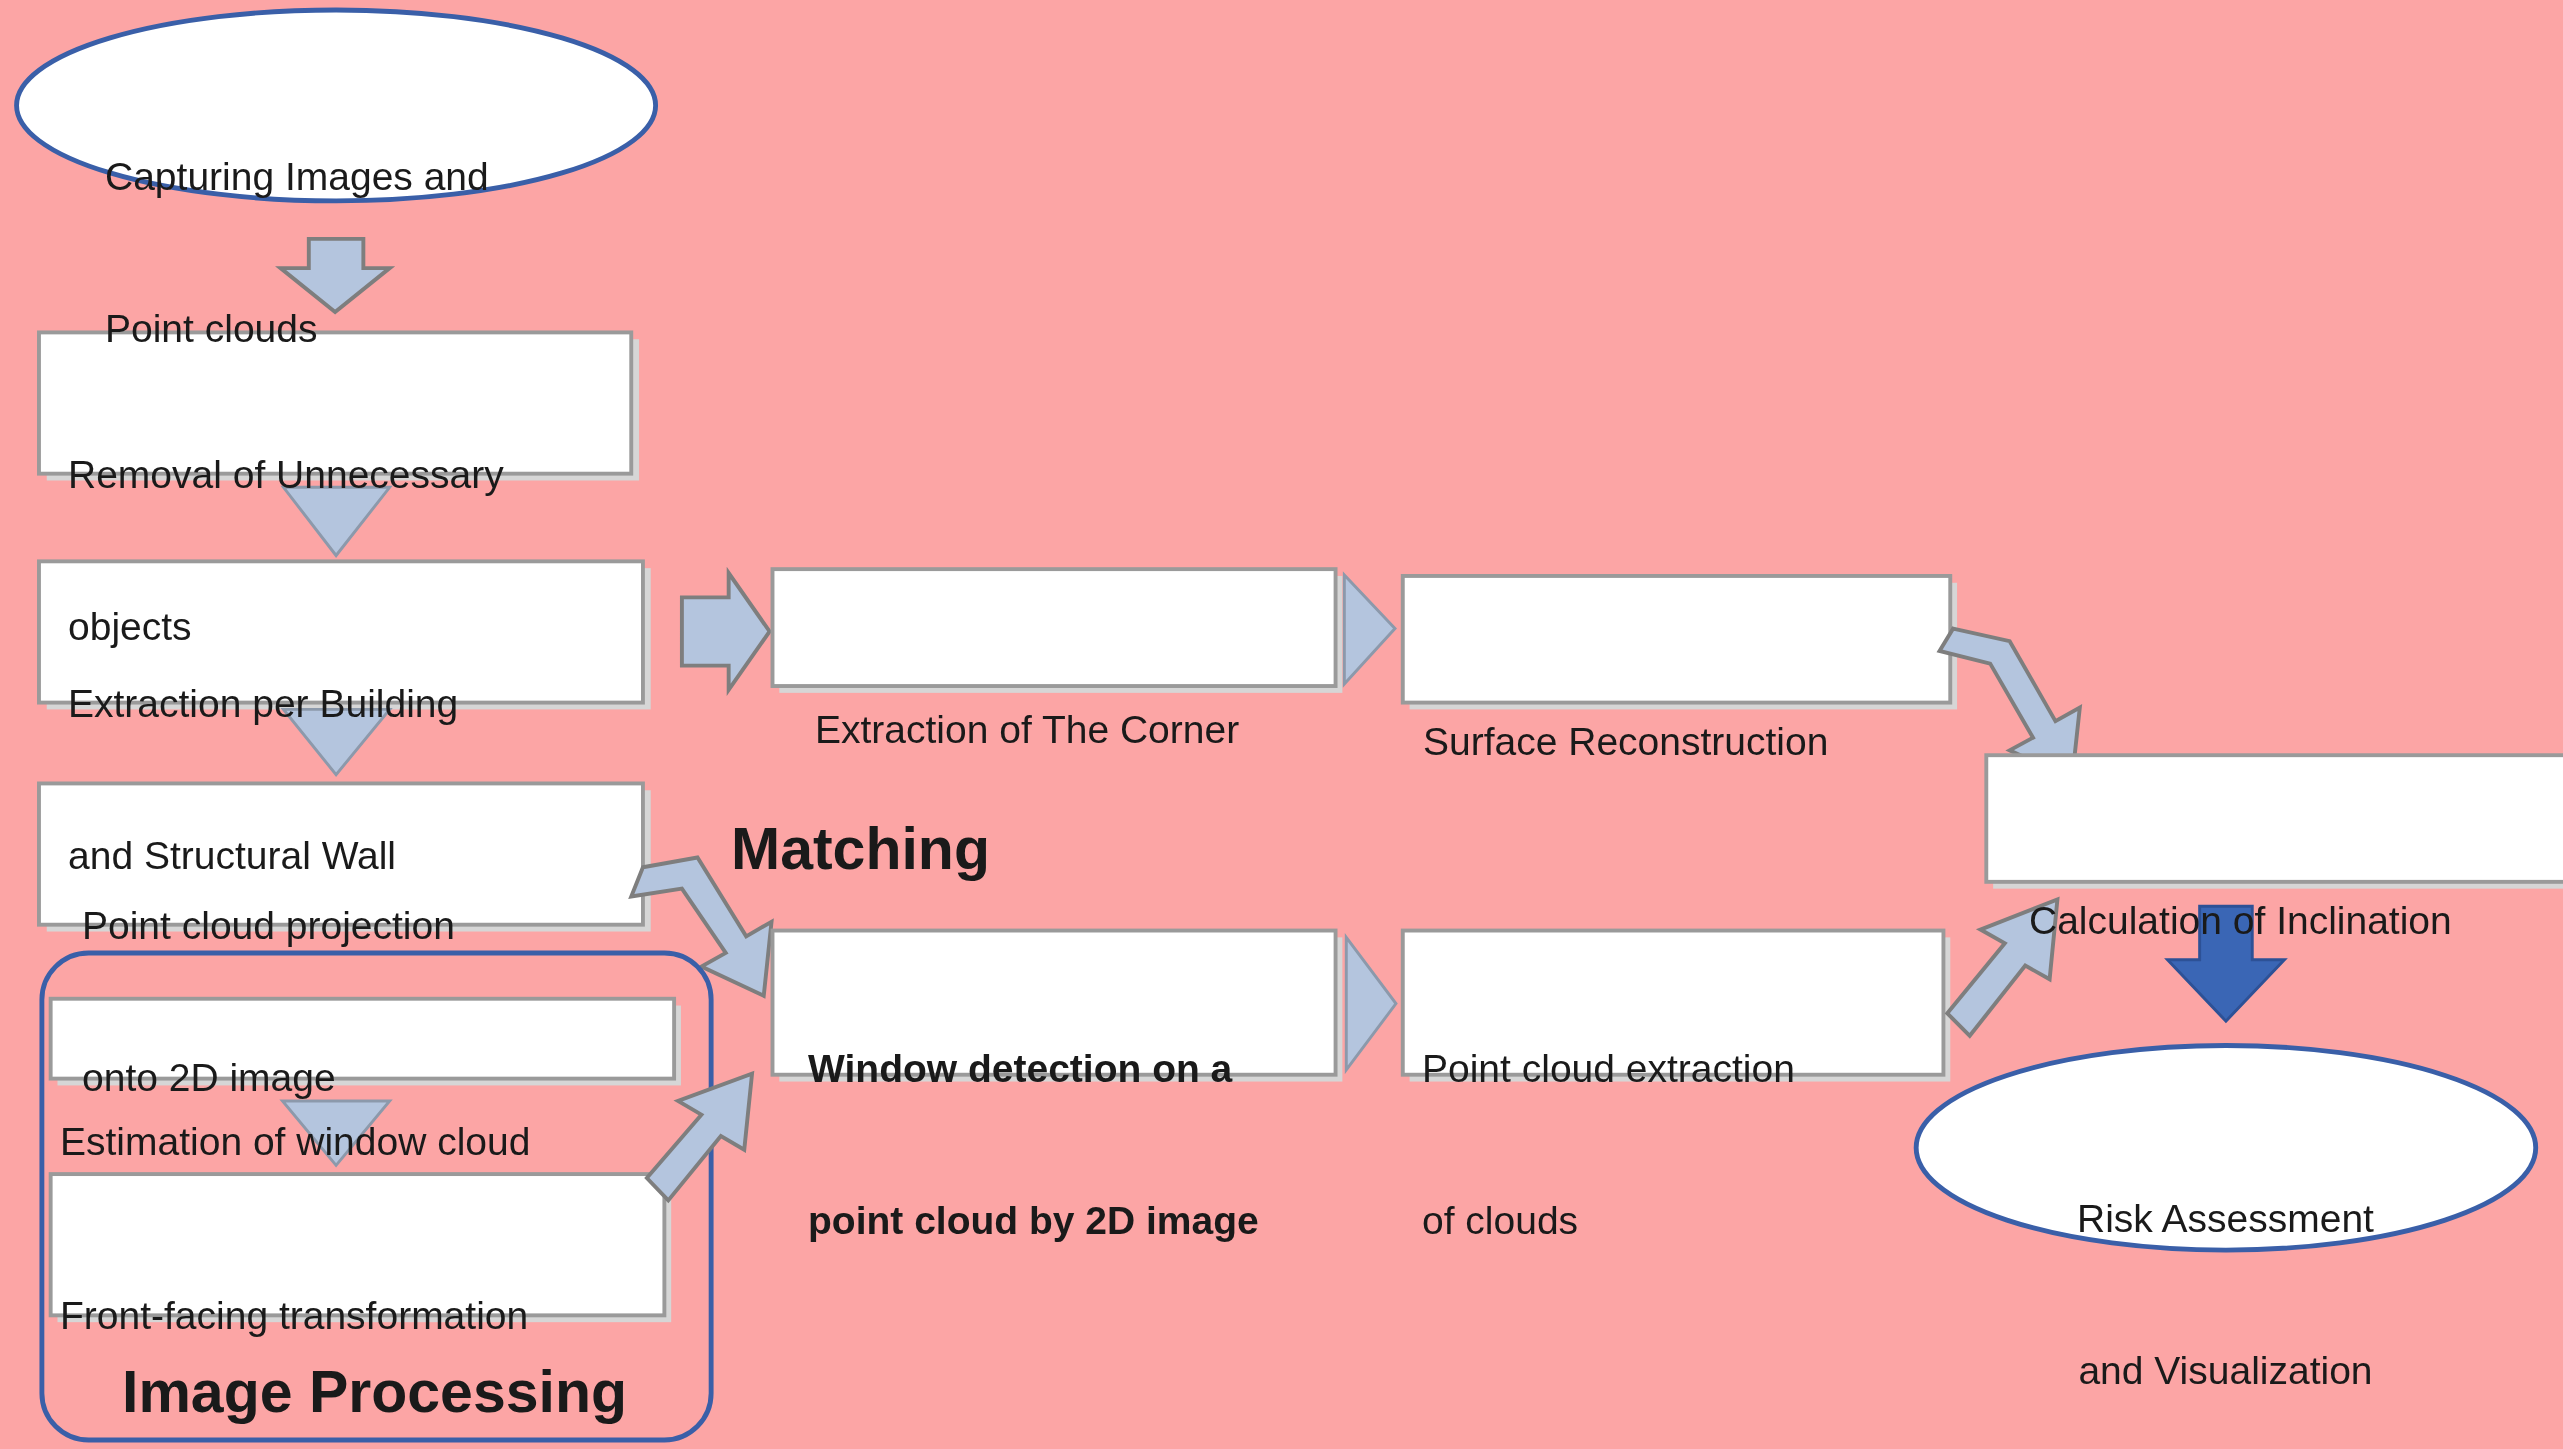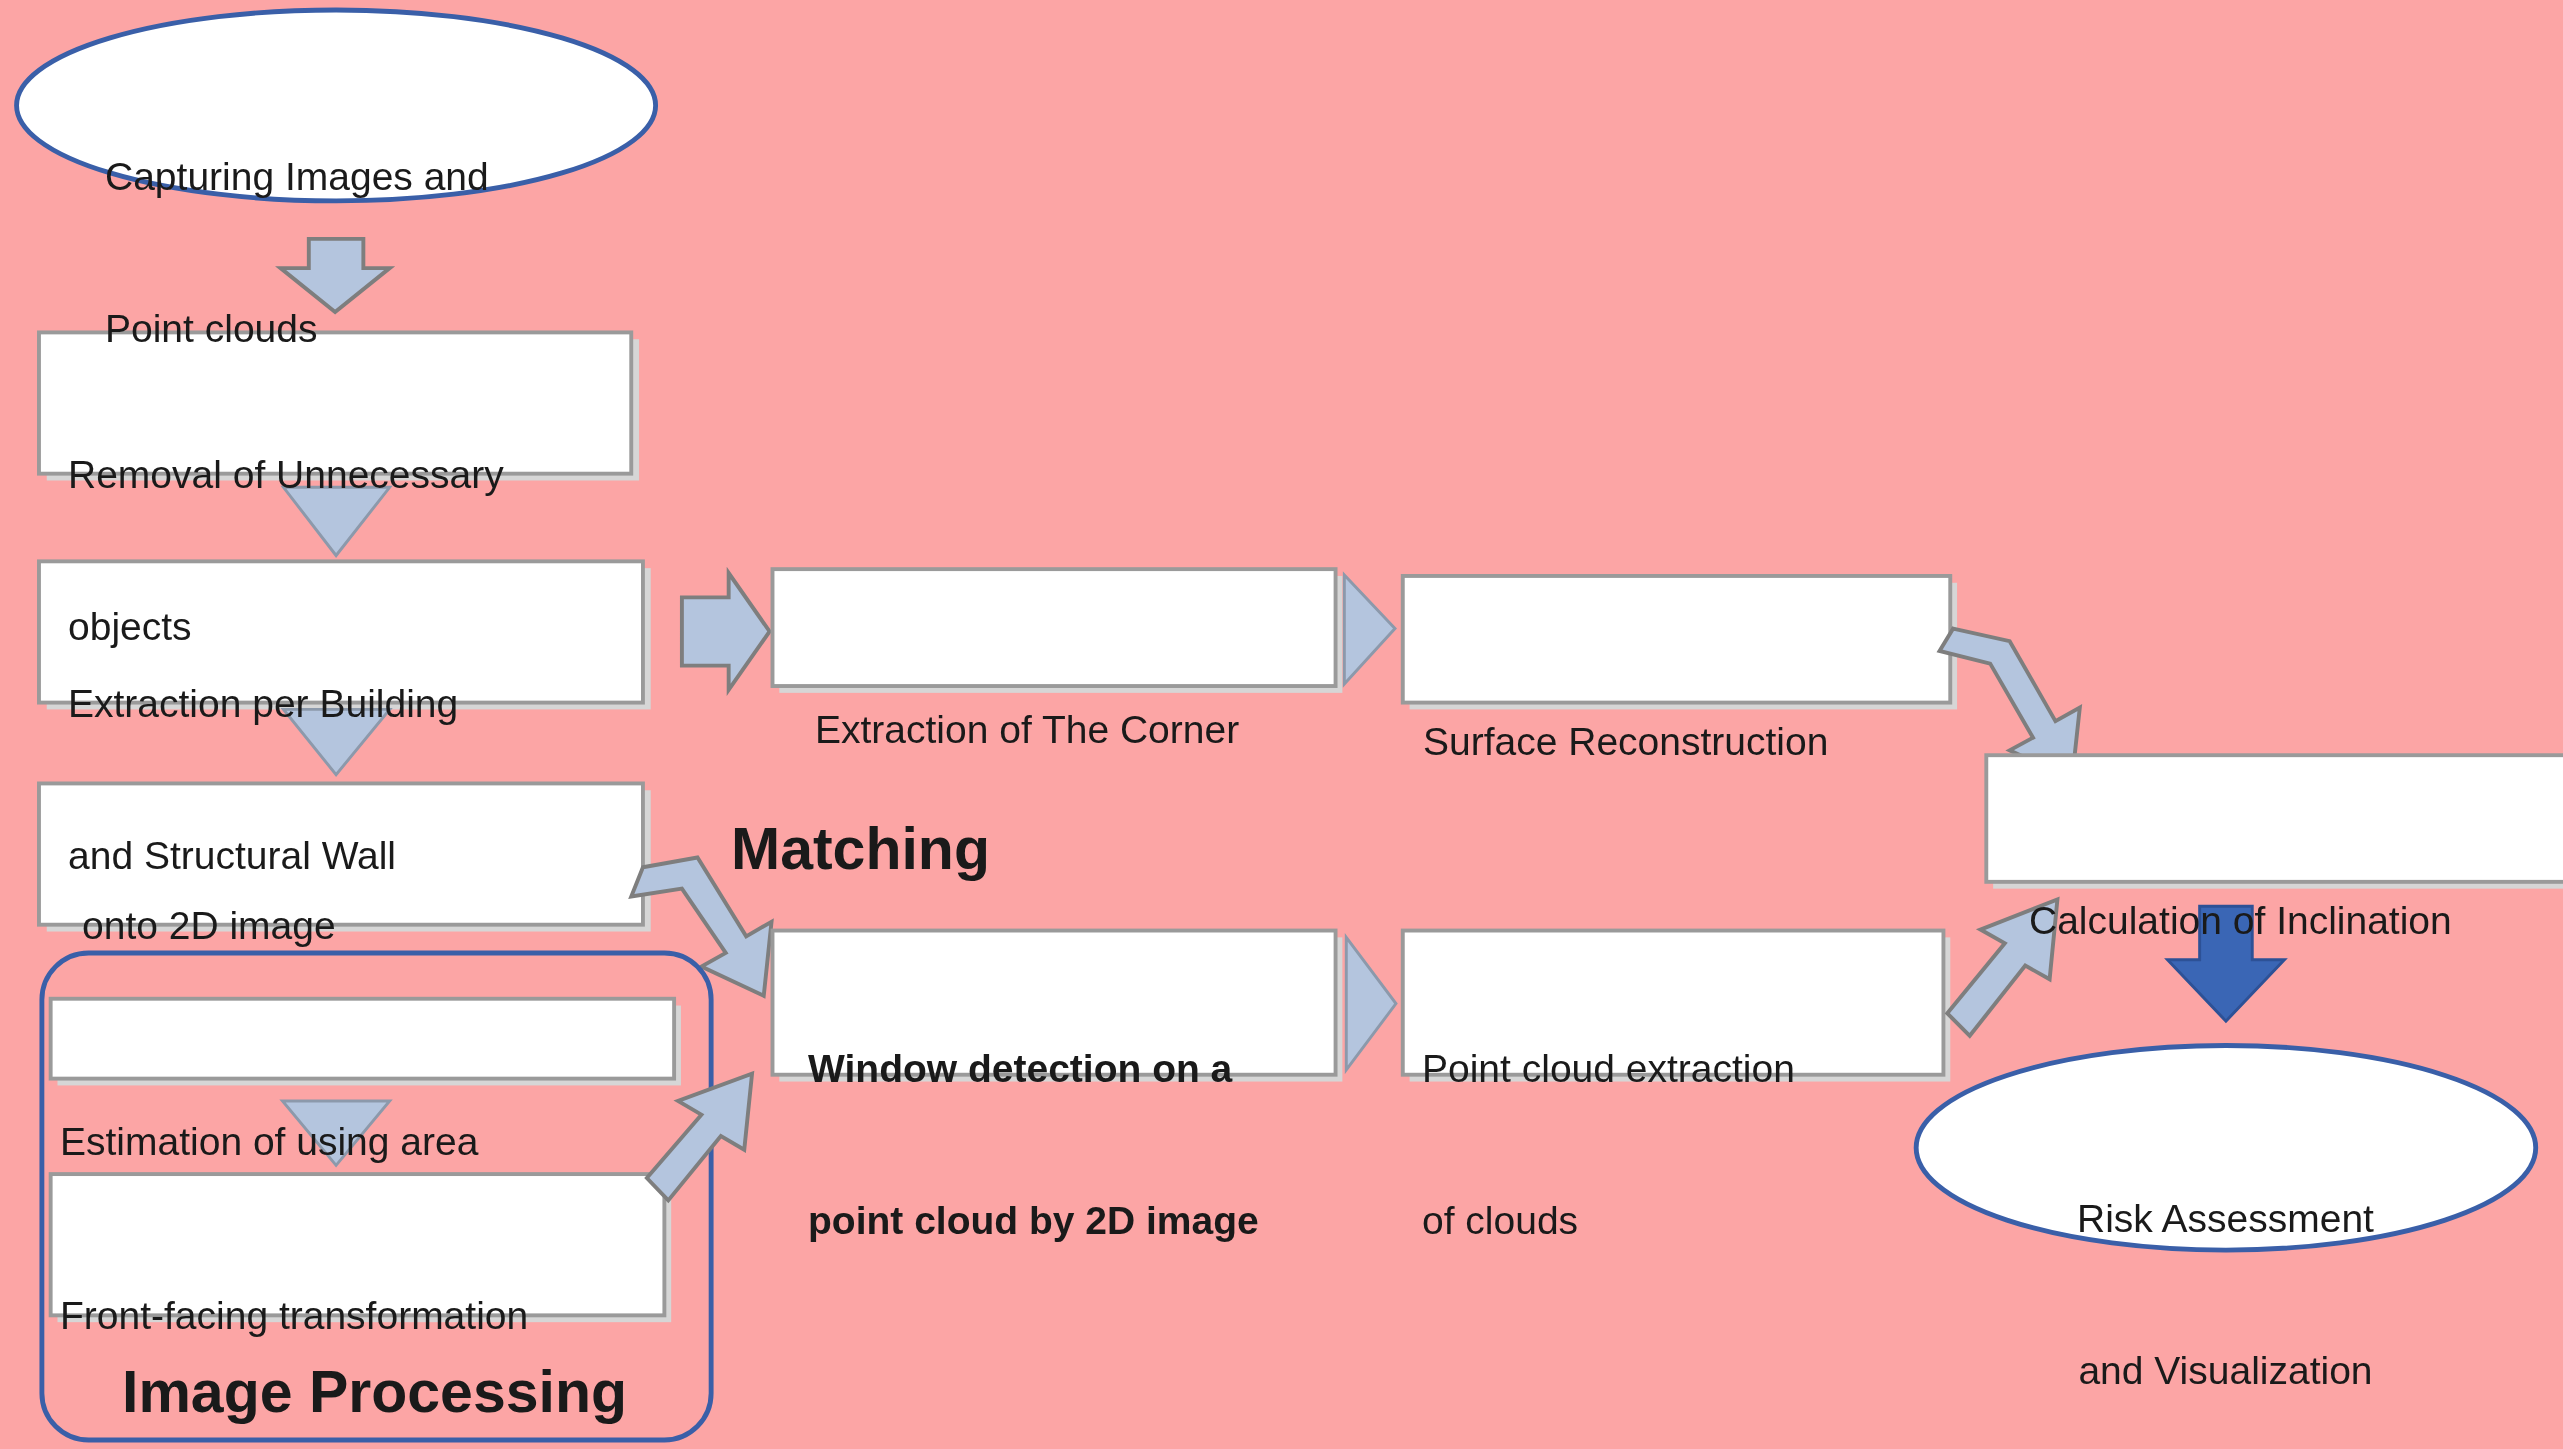--- a/index.html
+++ b/index.html
@@ -177,27 +177,28 @@
 
   <div class="node-text" style="left:1423px; top:616px; width:526px;">
     <div>Surface Reconstruction</div>
   </div>
 
   <div class="node-text clip-box" style="left:2005px; top:795px; width:563px;">
     <div>Calculation of Inclination</div>
   </div>
 
   <div class="node-text" style="left:82px; top:800px; width:555px;">
+    <div>Point cloud projection</div>
     <div>onto 2D image</div>
   </div>
 
   <div class="node-text bold-label" style="left:731px; top:811px;">Matching</div>
 
   <div class="node-text" style="left:60px; top:1016px; width:604px;">
-    <div>Estimation of using area</div>
+    <div>Estimation of window cloud</div>
   </div>
 
   <div class="node-text" style="left:60px; top:1190px; width:604px;">
     <div>Front-facing transformation</div>
     <div>using projection mapping</div>
   </div>
 
   <div class="node-text bold-label" style="left:122px; top:1354px;">Image Processing</div>
 
   <div class="node-text" style="left:808px; top:943px; width:546px;font-weight:bold;">

